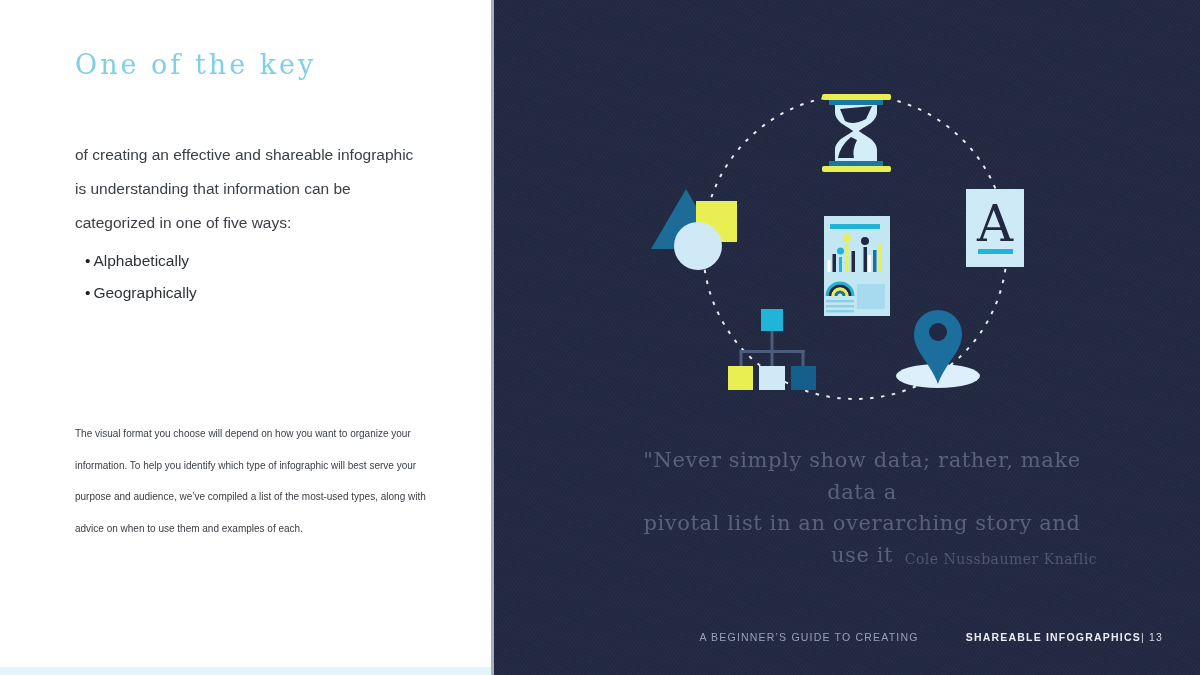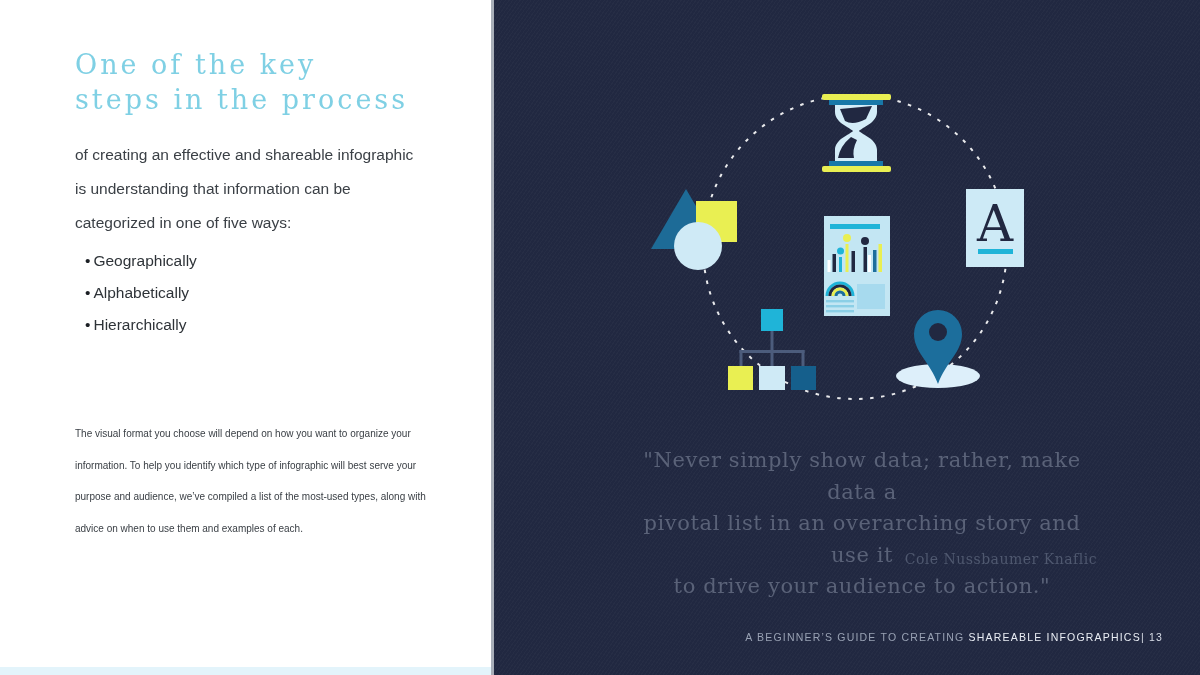--- a/index.html
+++ b/index.html
@@ -26,38 +26,36 @@
     background-image:repeating-linear-gradient(125deg,rgba(255,255,255,0.022) 0 1px,transparent 1px 3px);}
   .illustration-svg{position:absolute;left:0;top:0;width:1200px;height:675px;pointer-events:none;}
   .quote{position:absolute;left:622px;top:445px;width:480px;text-align:center;
     font-family:"DejaVu Serif","Liberation Serif",serif;font-size:21px;line-height:31.5px;
     letter-spacing:0.6px;color:#5a6278;}
   .quote span{display:block;}
   .attribution{position:absolute;right:103px;top:551px;font-family:"DejaVu Serif","Liberation Serif",serif;
     font-size:14px;color:#4f586f;letter-spacing:0.5px;}
   .footer{position:absolute;right:37px;top:631px;font-size:10.5px;letter-spacing:1.2px;color:#99a2b4;
     white-space:nowrap;}
-  .footer .bold{font-weight:normal;color:#e9edf4;}
+  .footer .bold{font-weight:bold;color:#e9edf4;margin-left:43px;}
   .footer .pagenum{color:#d7dce6;text-align:right;}
 </style>
 </head>
 <body>
 
 <div class="page">
 
   <section class="left-panel">
     <h1 class="heading">
       <span>One of the key</span>
-      <span>steps in the process</span>
     </h1>
     <p class="intro">of creating an effective and shareable infographic is understanding that information can be categorized in one of five ways:</p>
     <ul class="cat-list">
+      <li>Alphabetically</li>
       <li>Geographically</li>
-      <li>Alphabetically</li>
-      <li>Hierarchically</li>
     </ul>
     <p class="outro">The visual format you choose will depend on how you want to organize your information. To help you identify which type of infographic will best serve your purpose and audience, we’ve compiled a list of the most-used types, along with advice on when to use them and examples of each.</p>
     <div class="bottom-strip"></div>
   </section>
 
   <div class="divider"></div>
 
   <section class="right-panel"></section>
 
   <svg class="illustration-svg" viewBox="0 0 1200 675">
@@ -131,21 +129,20 @@
     <g>
       <ellipse cx="938" cy="376" rx="42" ry="12" fill="#ddeffa"></ellipse>
       <path fill="#1c6e9c" d="M938,384 C930,362 914,352 914,334 A24,24 0 1 1 962,334 C962,352 946,362 938,384 Z"></path>
       <circle cx="938" cy="332" r="9" fill="#212841"></circle>
     </g>
   </svg>
 
   <div class="quote">
     <span>"Never simply show data; rather, make data a</span>
     <span>pivotal list in an overarching story and use it</span>
-    <span>to drive your audience to action."</span>
   </div>
   <div class="attribution">Cole Nussbaumer Knaflic</div>
 
   <div class="footer">
     <span>A BEGINNER’S GUIDE TO CREATING </span><span class="bold">SHAREABLE INFOGRAPHICS</span><span class="pagenum">| 13</span>
   </div>
 
 </div>
 
 </body></html>

